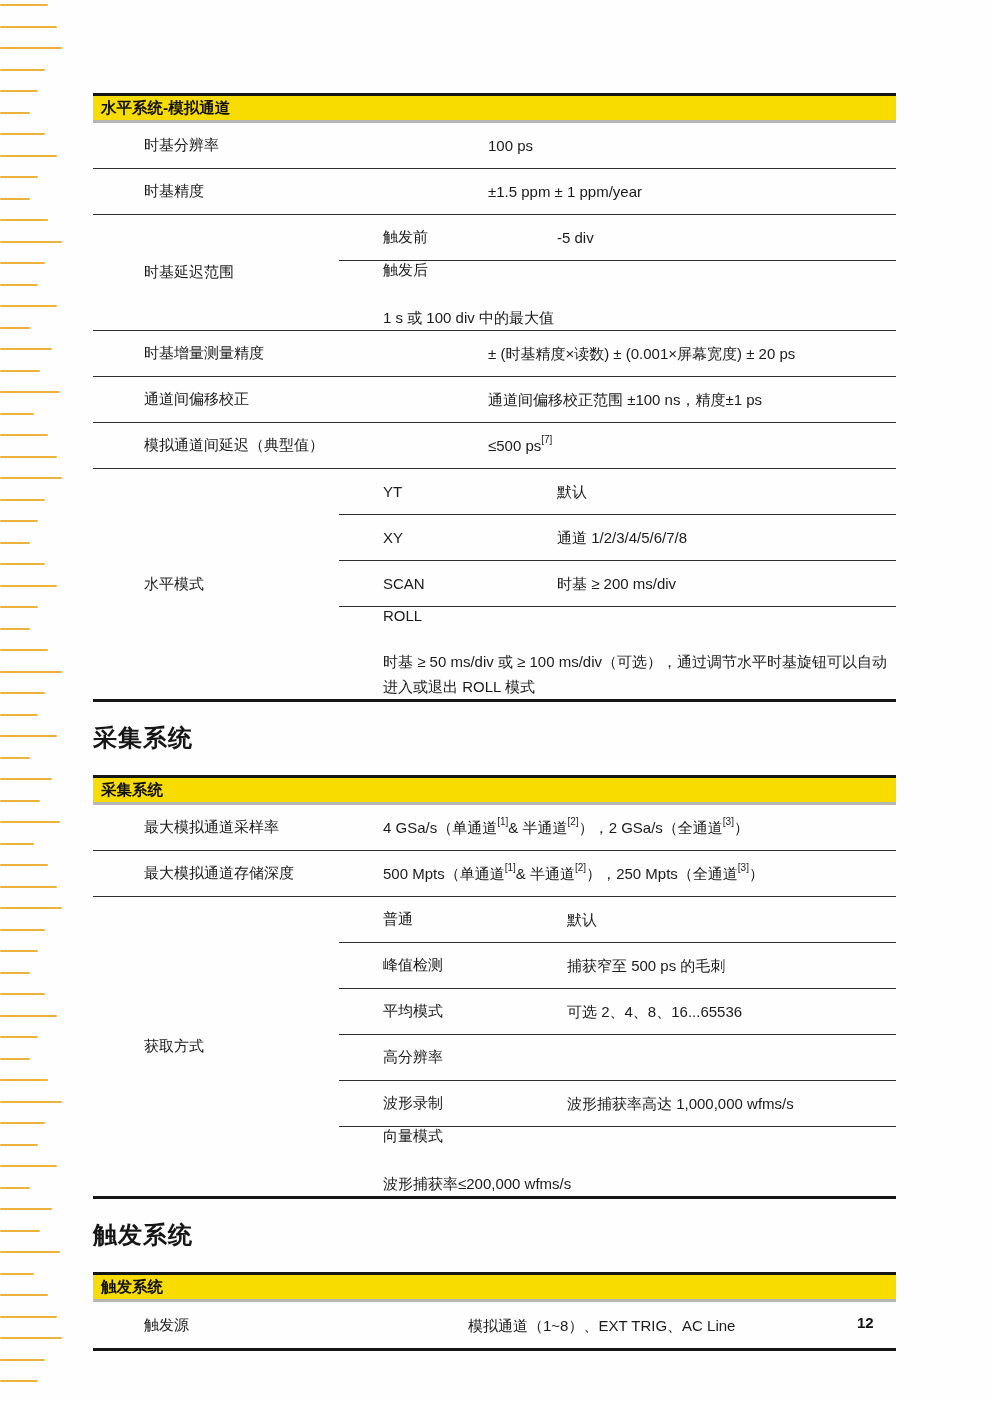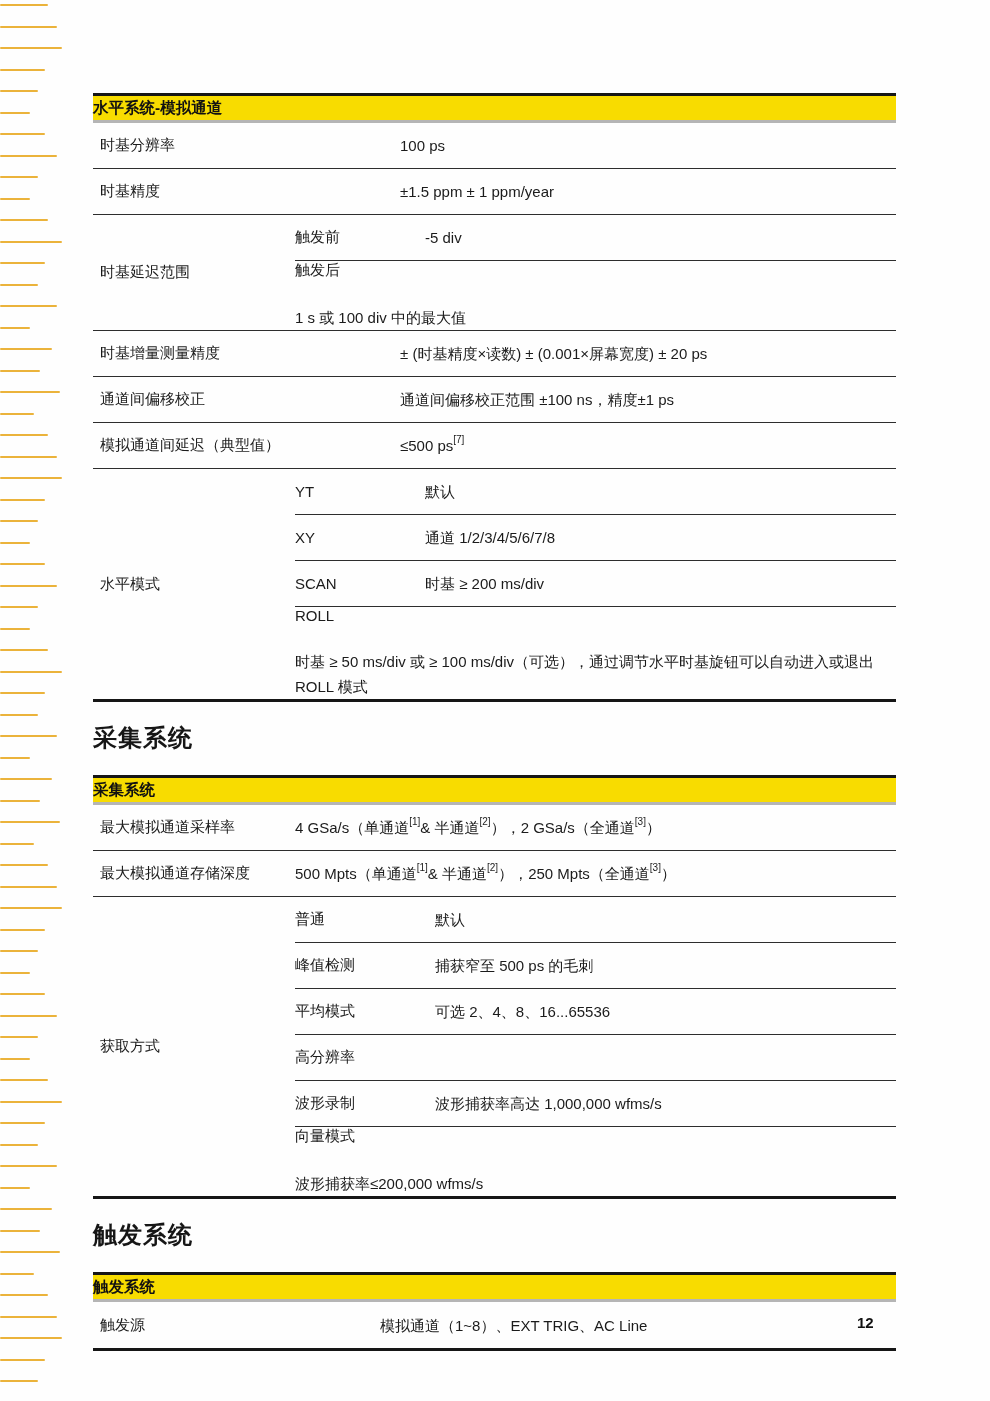--- a/index.html
+++ b/index.html
@@ -10,26 +10,26 @@
     color:#1b1b1b; font-size:15px;
   }
   
   .decor { position:absolute; left:0; top:0; width:80px; height:1401px; }
   .decor span { position:absolute; left:0; height:2px; border-radius:1px; }
 
   .content { position:absolute; left:93px; top:93px; width:803px; }
 
   .spec-table { border-top:3px solid #161616; border-bottom:3px solid #161616; width:100%; }
   .thead {
-    height:27px; display:flex; align-items:center; 
+    height:27px; display:flex; align-items:center; padding-left:8px;
     border-bottom:3px solid #b5b5b5; font-weight:bold; font-size:15.5px; color:#111;
   }
   .row { display:flex; border-bottom:1.6px solid #2d2d2d; }
   .row:last-child { border-bottom:none; }
-  .cell { display:flex; align-items:center; }
+  .cell { display:flex; align-items:center;margin-left:44px; }
   .cell.label { width:202px; flex:none; padding-left:7px; }
   .cell.value { flex:1; line-height:25px; padding-right:4px; }
   .row.simple { min-height:46px; }
   .t1 .row.simple .cell.value { padding-left:105px; }
   .row.composite { display:flex; }
   .row.composite > .cell.label { width:202px; flex:none; }
   .subcol { flex:1; display:flex; flex-direction:column; }
   .subrow { display:flex; min-height:46px; border-bottom:1.6px solid #2d2d2d;gap:25px; }
   .subrow:last-child { border-bottom:none;flex-direction:column; }
   .cell.sub { flex:none; }

